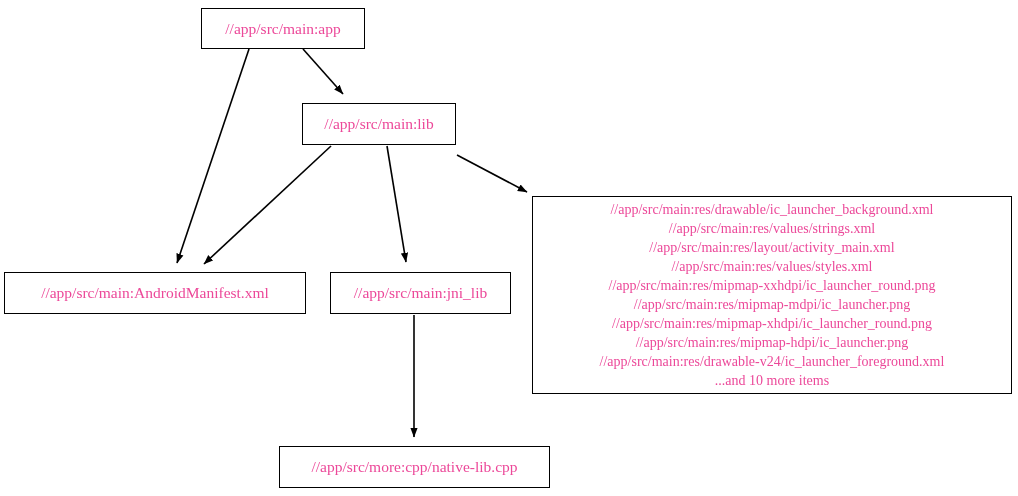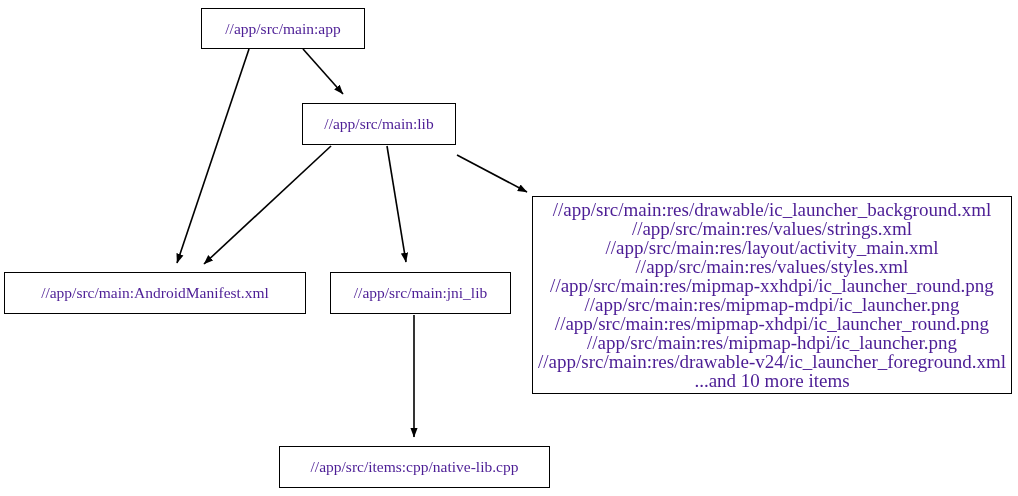--- a/index.html
+++ b/index.html
@@ -29,21 +29,21 @@
   }
   .node {
     position: absolute;
     box-sizing: border-box;
     border: 1px solid #000000;
     background: #ffffff;
     display: flex;
     align-items: center;
     justify-content: center;
     text-align: center;
-    color: #4c1d95;
+    color: #ec4899;
     font-size: 15.5px;
     line-height: 1.0;
     white-space: nowrap;
   }
   .node-label {
     display: block;
     padding: 0 2px;
   }
   
   #node-app       { left: 201px; top: 8px;   width: 164px; height: 41px; }
@@ -54,21 +54,21 @@
 
   
   #node-resources {
     left: 532px;
     top: 196px;
     width: 480px;
     height: 198px;
     white-space: normal;
   }
   #node-resources .node-label {
-    font-size: 19px;
+    font-size: 14px;
     line-height: 19.1px;
     white-space: pre;
   }
 </style>
 </head>
 <body>
 
 <div id="graph">
 
   <svg id="edge-layer" width="1018" height="496" viewBox="0 0 1018 496" xmlns="http://www.w3.org/2000/svg">
@@ -101,21 +101,21 @@
 
   <div class="node" id="node-manifest">
     <span class="node-label">//app/src/main:AndroidManifest.xml</span>
   </div>
 
   <div class="node" id="node-jni">
     <span class="node-label">//app/src/main:jni_lib</span>
   </div>
 
   <div class="node" id="node-cpp">
-    <span class="node-label">//app/src/items:cpp/native-lib.cpp</span>
+    <span class="node-label">//app/src/more:cpp/native-lib.cpp</span>
   </div>
 
   <div class="node" id="node-resources">
     <span class="node-label">//app/src/main:res/drawable/ic_launcher_background.xml
 //app/src/main:res/values/strings.xml
 //app/src/main:res/layout/activity_main.xml
 //app/src/main:res/values/styles.xml
 //app/src/main:res/mipmap-xxhdpi/ic_launcher_round.png
 //app/src/main:res/mipmap-mdpi/ic_launcher.png
 //app/src/main:res/mipmap-xhdpi/ic_launcher_round.png

